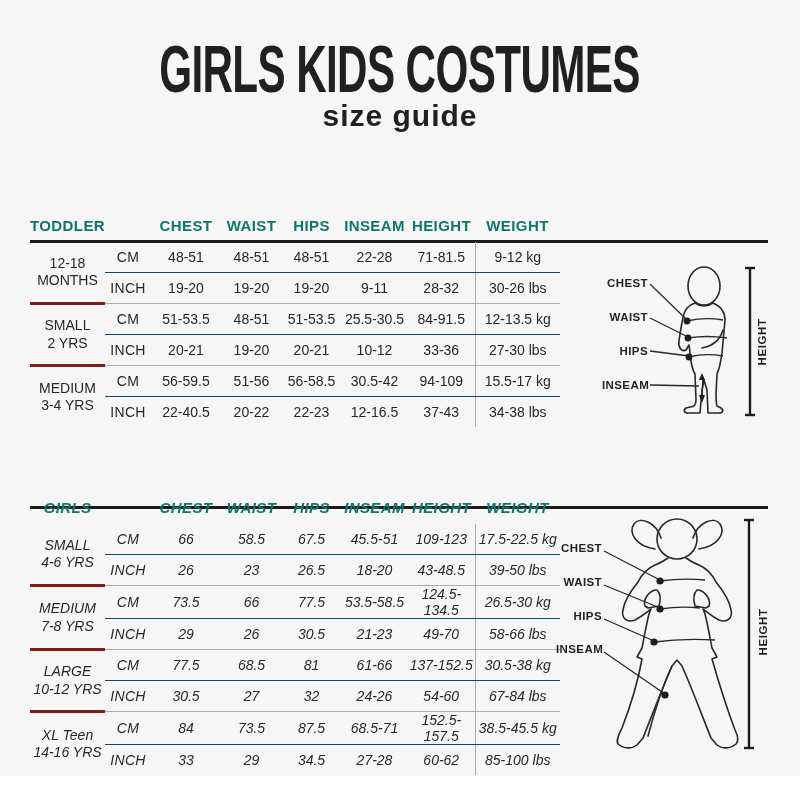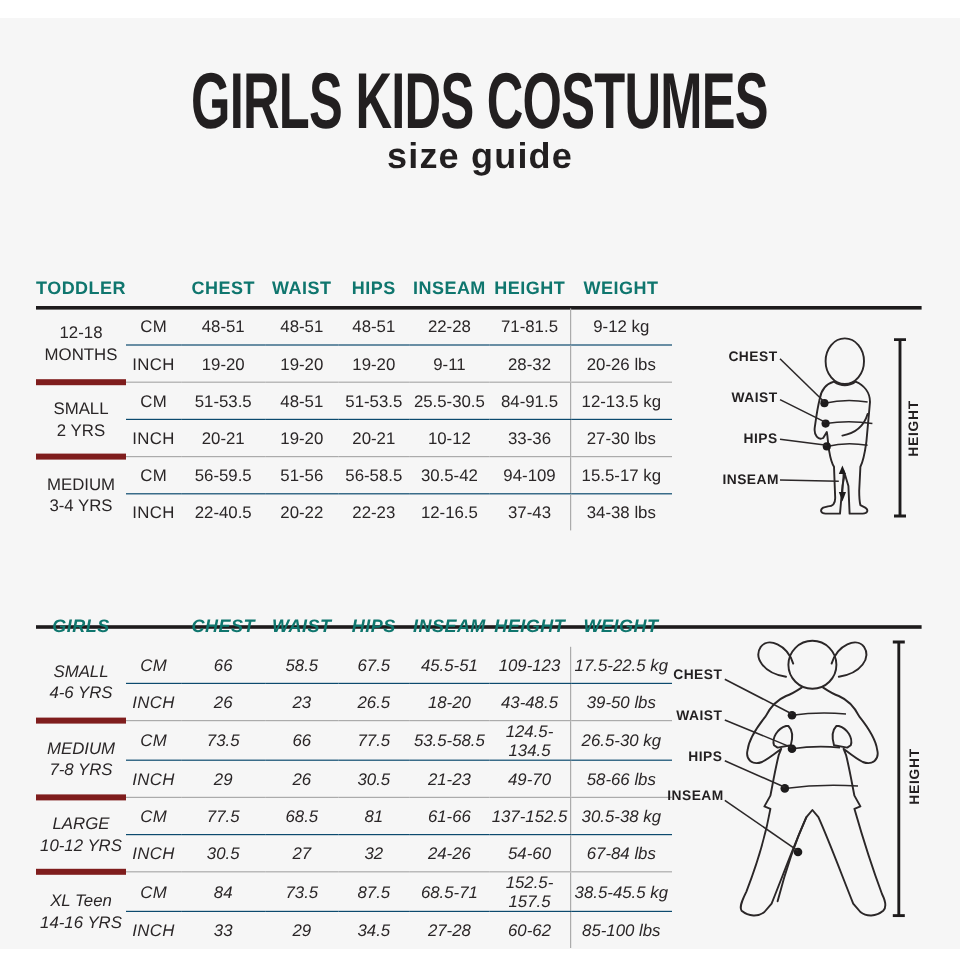--- a/index.html
+++ b/index.html
@@ -1,38 +1,38 @@
 <!DOCTYPE html>
 <html><head>
 <meta charset="utf-8">
 <style>
   html,body{margin:0;padding:0;}
   .canvas{
     position:relative;width:800px;height:776px;background:#f6f6f6;
-    font-family:"Liberation Sans",sans-serif;color:#2a2627;overflow:hidden;margin-top:15px;
+    font-family:"Liberation Sans",sans-serif;color:#2a2627;overflow:hidden;
   }
   
   .title{position:absolute;left:0;right:0;top:36px;text-align:center;white-space:nowrap;}
   .title-inner{display:inline-block;font-size:66px;font-weight:bold;letter-spacing:-1px;
     transform:scaleX(0.64);transform-origin:center;color:#221f20;line-height:1;}
   .subtitle{position:absolute;left:0;right:0;top:99px;text-align:center;
     font-size:30px;font-weight:bold;letter-spacing:1px;color:#221f20;}
   
   .thick-line{position:absolute;left:30px;width:738px;height:3px;background:#1d1b1c;}
   .l1{top:240px;} .l2{top:506px;}
   table.st{position:absolute;left:30px;border-collapse:collapse;table-layout:fixed;width:530px;}
   .t1{top:209px;} .t2{top:491px;font-style:italic;}
   table.st th{font-size:15px;font-weight:bold;letter-spacing:.4px;text-align:center;
     padding:0;height:33px;vertical-align:middle;color:#0f766e;}
   table.st td{padding:0;height:30px;text-align:center;vertical-align:middle;font-size:14px;}
   td.size-label{line-height:1.25;font-size:14px;}
   td.size-label span{display:block;}
   td.u{font-size:13px;letter-spacing:.3px;}
   tr.cm td.u,tr.cm td.v{border-bottom:1px solid #0c4a6e;}
-  td.gend{border-bottom:5px solid #7f1d1d;}
+  td.gend{border-bottom:3px solid #7f1d1d;}
   tr.gsep td{border-bottom:1px solid #ababab;}
   td.w{border-left:1px solid #ababab;}
   
   .fig{position:absolute;}
   .fig1{left:598px;top:250px;width:180px;height:175px;}
   .fig2{left:558px;top:508px;width:222px;height:262px;}
   .fig svg{position:absolute;left:0;top:0;}
   .flabel{position:absolute;font-size:11.5px;font-weight:bold;letter-spacing:.4px;
     color:#221f20;text-align:right;width:46px;line-height:13px;}
   .hlabel{position:absolute;font-size:11.5px;font-weight:bold;letter-spacing:.6px;color:#221f20;
@@ -92,21 +92,21 @@
         <td class="v">71-81.5</td>
         <td class="v w">9-12 kg</td>
       </tr>
       <tr class="inch gsep">
         <td class="u">INCH</td>
         <td class="v">19-20</td>
         <td class="v">19-20</td>
         <td class="v">19-20</td>
         <td class="v">9-11</td>
         <td class="v">28-32</td>
-        <td class="v w">20-26 lbs</td>
+        <td class="v w">30-26 lbs</td>
       </tr>
       <tr class="cm">
         <td class="size-label gend" rowspan="2">
             <span>SMALL</span>
             <span>2 YRS</span>
           </td>
         <td class="u">CM</td>
         <td class="v">51-53.5</td>
         <td class="v">48-51</td>
         <td class="v">51-53.5</td>

